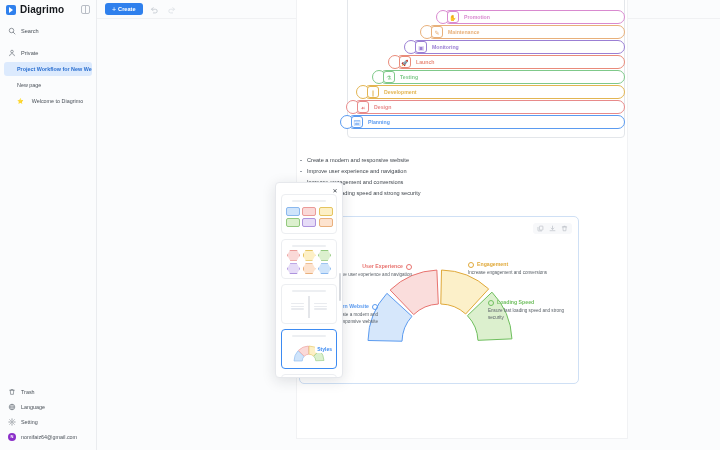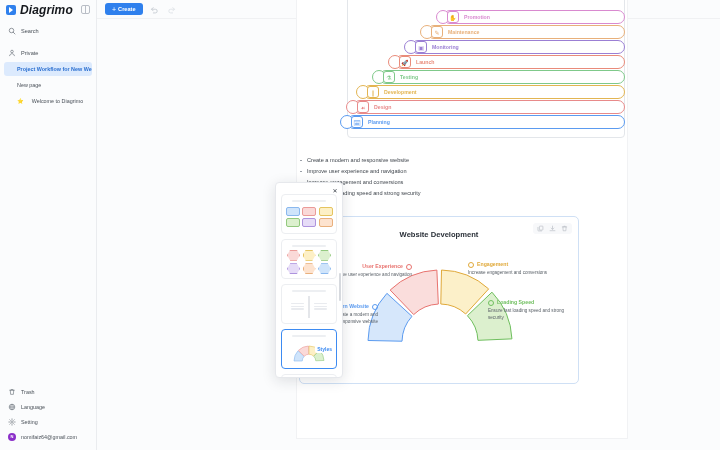--- a/index.html
+++ b/index.html
@@ -26,21 +26,21 @@
   }
   .logo-mark {
     width: 10px; height: 10px; border-radius: 2px;
     background: #2f80ed; position: relative; flex: 0 0 10px;
   }
   .logo-mark::after{
     content:""; position:absolute; left:2.5px; top:2px;
     width:0;height:0;border-left:4px solid #fff;
     border-top:3px solid transparent;border-bottom:3px solid transparent;
   }
-  .logo-text { font-size: 12px; font-weight: 700; color: #15181d; letter-spacing: .1px; font-style: italic;}
+  .logo-text { font-size: 10px; font-weight: 700; color: #15181d; letter-spacing: .1px;}
   .panel-toggle {
     margin-left: auto; width: 9px; height: 9px;
     border: 1px solid #b9bec6; border-radius: 2px; position: relative;
   }
   .panel-toggle::after{
     content:""; position:absolute; left:2.5px; top:0; bottom:0;
     width:1px; background:#b9bec6;
   }
 
   .sb-section { padding: 0 4px; }
@@ -359,21 +359,20 @@
           <div class="goals">
             <ul id="goals-host">
                 <li>Create a modern and responsive website</li>
                 <li>Improve user experience and navigation</li>
                 <li>Increase engagement and conversions</li>
                 <li>Ensure fast loading speed and strong security</li>
               </ul>
           </div>
 
           <div class="arc-card">
-            <div class="arc-title">Website Development</div>
 
             <div class="arc-tools">
               <div class="ti">
                 <svg width="7" height="7" viewBox="0 0 16 16" fill="none" stroke="#b3b8c0" stroke-width="1.4">
                   <rect x="5.5" y="2.5" width="8" height="9" rx="1.3"></rect>
                     <path d="M10.5 13.5h-7a1.3 1.3 0 0 1-1.3-1.3V5.5" stroke-linecap="round"></path>
                 </svg>
               </div>
               <div class="ti">
                 <svg width="7" height="7" viewBox="0 0 16 16" fill="none" stroke="#b3b8c0" stroke-width="1.4">

